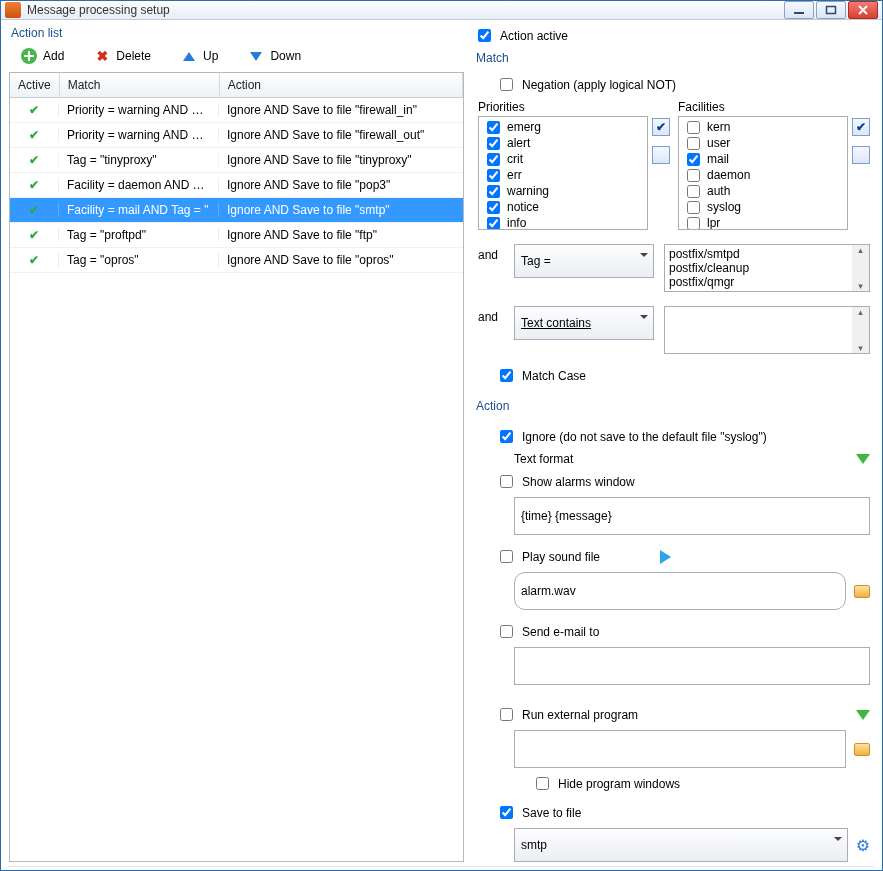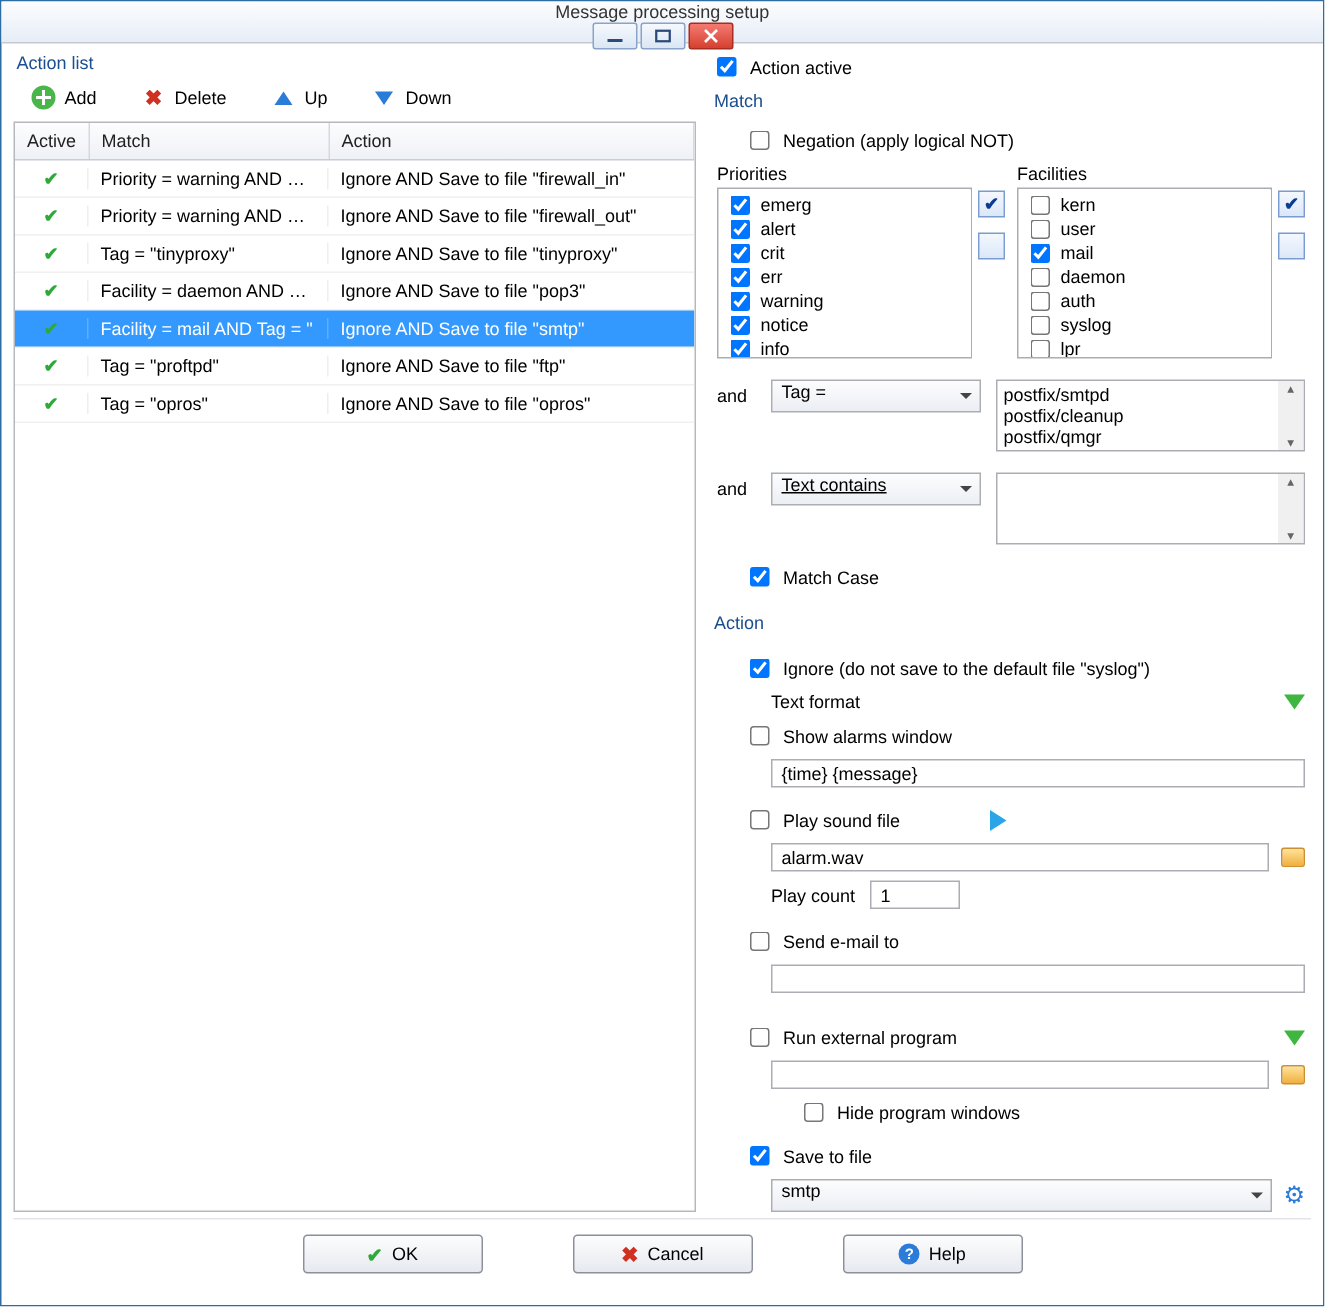--- a/index.html
+++ b/index.html
@@ -1,18 +1,18 @@
 <!DOCTYPE html>
 <html><head>
 <meta charset="utf-8">
 <style>
   * { box-sizing: border-box; font-family: "Segoe UI", Tahoma, sans-serif; font-size: 12px; }
   body { margin: 0; background: #fff; }
   .window { width: 883px; height: 871px; border: 1px solid #2e6da4; background: #fff; display: flex; flex-direction: column; }
-  .titlebar { height: 28px; background: linear-gradient(#fdfdfe,#e6edf7); display: flex; align-items: center; padding: 0 4px; border-bottom: 1px solid #c6c9cf; flex-direction: column; }
+  .titlebar { height: 28px; background: linear-gradient(#fdfdfe,#e6edf7); display: flex; align-items: center; padding: 0 4px; border-bottom: 1px solid #c6c9cf; }
   .titlebar .app-icon { width: 16px; height: 16px; background: linear-gradient(#f08030,#d05010); border-radius: 2px; margin-right: 6px; position: relative; }
   .titlebar .title { flex: 1; color: #333; }
   .winbtns { display: flex; gap: 2px; }
   .winbtn { width: 30px; height: 18px; border: 1px solid #8aa3c8; border-radius: 2px; background: linear-gradient(#f6f9fd,#dbe6f4); display: flex; align-items: center; justify-content: center; color: #2b4a7a; font-size: 11px; }
   .winbtn.close { background: linear-gradient(#f37b72,#d6402f); border-color: #a82d20; color: #fff; }
   .winbtn svg { width: 12px; height: 10px; }
   .content { flex: 1; display: flex; flex-direction: column; padding: 6px 8px 8px; gap: 4px; }
   .split { flex: 1; display: flex; gap: 10px; min-height: 0; }
   .left { flex: 0 0 455px; display: flex; flex-direction: column; }
   .right { flex: 1; display: flex; flex-direction: column; gap: 6px; overflow: hidden; }
@@ -40,27 +40,27 @@
   .match-top { display: flex; gap: 8px; margin-top: 6px; }
   .listcol { flex: 1; display: flex; flex-direction: column; gap: 2px; }
   .listbox { height: 114px; border: 1px solid #abadb3; background: #fff; overflow: auto; padding: 2px 4px; }
   .listbox.fac { overflow-y: scroll; }
   .li { display: flex; align-items: center; gap: 4px; height: 16px; }
   .li input { width: 13px; height: 13px; }
   .side-checks { display: flex; flex-direction: column; gap: 10px; padding-top: 2px; }
   .side-checks .sc { width: 18px; height: 18px; border: 1px solid #7a9cd0; background: linear-gradient(#f4f8fe,#dbe7f8); display: flex; align-items: center; justify-content: center; }
   .row-and { display: flex; align-items: flex-start; gap: 10px; margin-top: 14px; }
   .row-and .lbl { width: 26px; padding-top: 4px; }
-  .dd { height: 22px; border: 1px solid #abadb3; background: linear-gradient(#fdfdfe,#ebeef4); padding: 0 18px 0 6px; display: flex; position: relative; }
+  .dd { height: 34px; border: 1px solid #abadb3; background: linear-gradient(#fdfdfe,#ebeef4); padding: 0 18px 0 6px; display: flex; align-items: center; position: relative; }
   .dd::after { content: ""; position: absolute; right: 5px; top: 8px; border: 4px solid transparent; border-top-color: #444; }
   .txtarea { flex: 1; height: 48px; border: 1px solid #abadb3; background: #fff; padding: 2px 4px; position: relative; }
   .txtarea .scroll { position: absolute; right: 0; top: 0; bottom: 0; width: 17px; background: #f0f0f0; display: flex; flex-direction: column; justify-content: space-between; align-items: center; }
   .txtarea .scroll span { font-size: 9px; color: #666; }
   .section-action { display: flex; flex-direction: column; gap: 6px; margin-top: 4px; }
-  .input { height: 19px; border: 1px solid #abadb3; background: #fff; padding: 0 6px; display: flex; align-items: center; }
+  .input { height: 38px; border: 1px solid #abadb3; background: #fff; padding: 0 6px; display: flex; align-items: center; }
   .indent { margin-left: 18px; }
   .row-flex { display: flex; align-items: center; gap: 10px; }
   .row-flex .spacer { flex: 1; }
   .btnbar { display: flex; justify-content: center; gap: 60px; padding: 10px 0 14px; border-top: 1px solid #e2e4e9; }
   .btn { width: 120px; height: 26px; border: 1px solid #8a8f99; border-radius: 3px; background: linear-gradient(#fdfdfe,#e6e9ef); display: flex; align-items: center; justify-content: center; gap: 6px; cursor: pointer; }
   .ico-green-plus { width:16px; height:16px; border-radius:50%; background:#4ab54a; position:relative; }
   .ico-green-plus::before, .ico-green-plus::after { content:""; position:absolute; background:#fff; }
   .ico-green-plus::before { left:3px; right:3px; top:7px; height:2px; }
   .ico-green-plus::after { top:3px; bottom:3px; left:7px; width:2px; }
   .red-x { color:#d03020; font-weight:bold; font-size:14px; }
@@ -333,30 +333,24 @@
 
           <div class="row-flex indent" style="margin-top:6px;">
             <div class="checkline">
               <input type="checkbox" id="cb-snd" style="">
               <span>Play sound file</span>
             </div>
             <div style="width:40px;"></div>
             <span class="play-icon"></span>
           </div>
           <div class="row-flex" style="margin-left:36px; gap:8px;">
-            <div class="input" style="flex:1;">
+            <div class="input" style="flex:1;border-radius:11px;">
               <span>alarm.wav</span>
             </div>
             <span class="folder-icon" style="background:linear-gradient(#ffe39a,#f0b040);"></span>
-          </div>
-          <div class="row-flex" style="margin-left:36px; gap:10px;">
-            <span>Play count</span>
-            <div class="input" style="width:60px;">
-              <span>1</span>
-            </div>
           </div>
 
           <div class="checkline indent" style="margin-top:6px;">
             <input type="checkbox" id="cb-mail" style="">
             <span>Send e-mail to</span>
           </div>
           <div class="input" style="margin-left:36px;">
             <span></span>
           </div>
 

